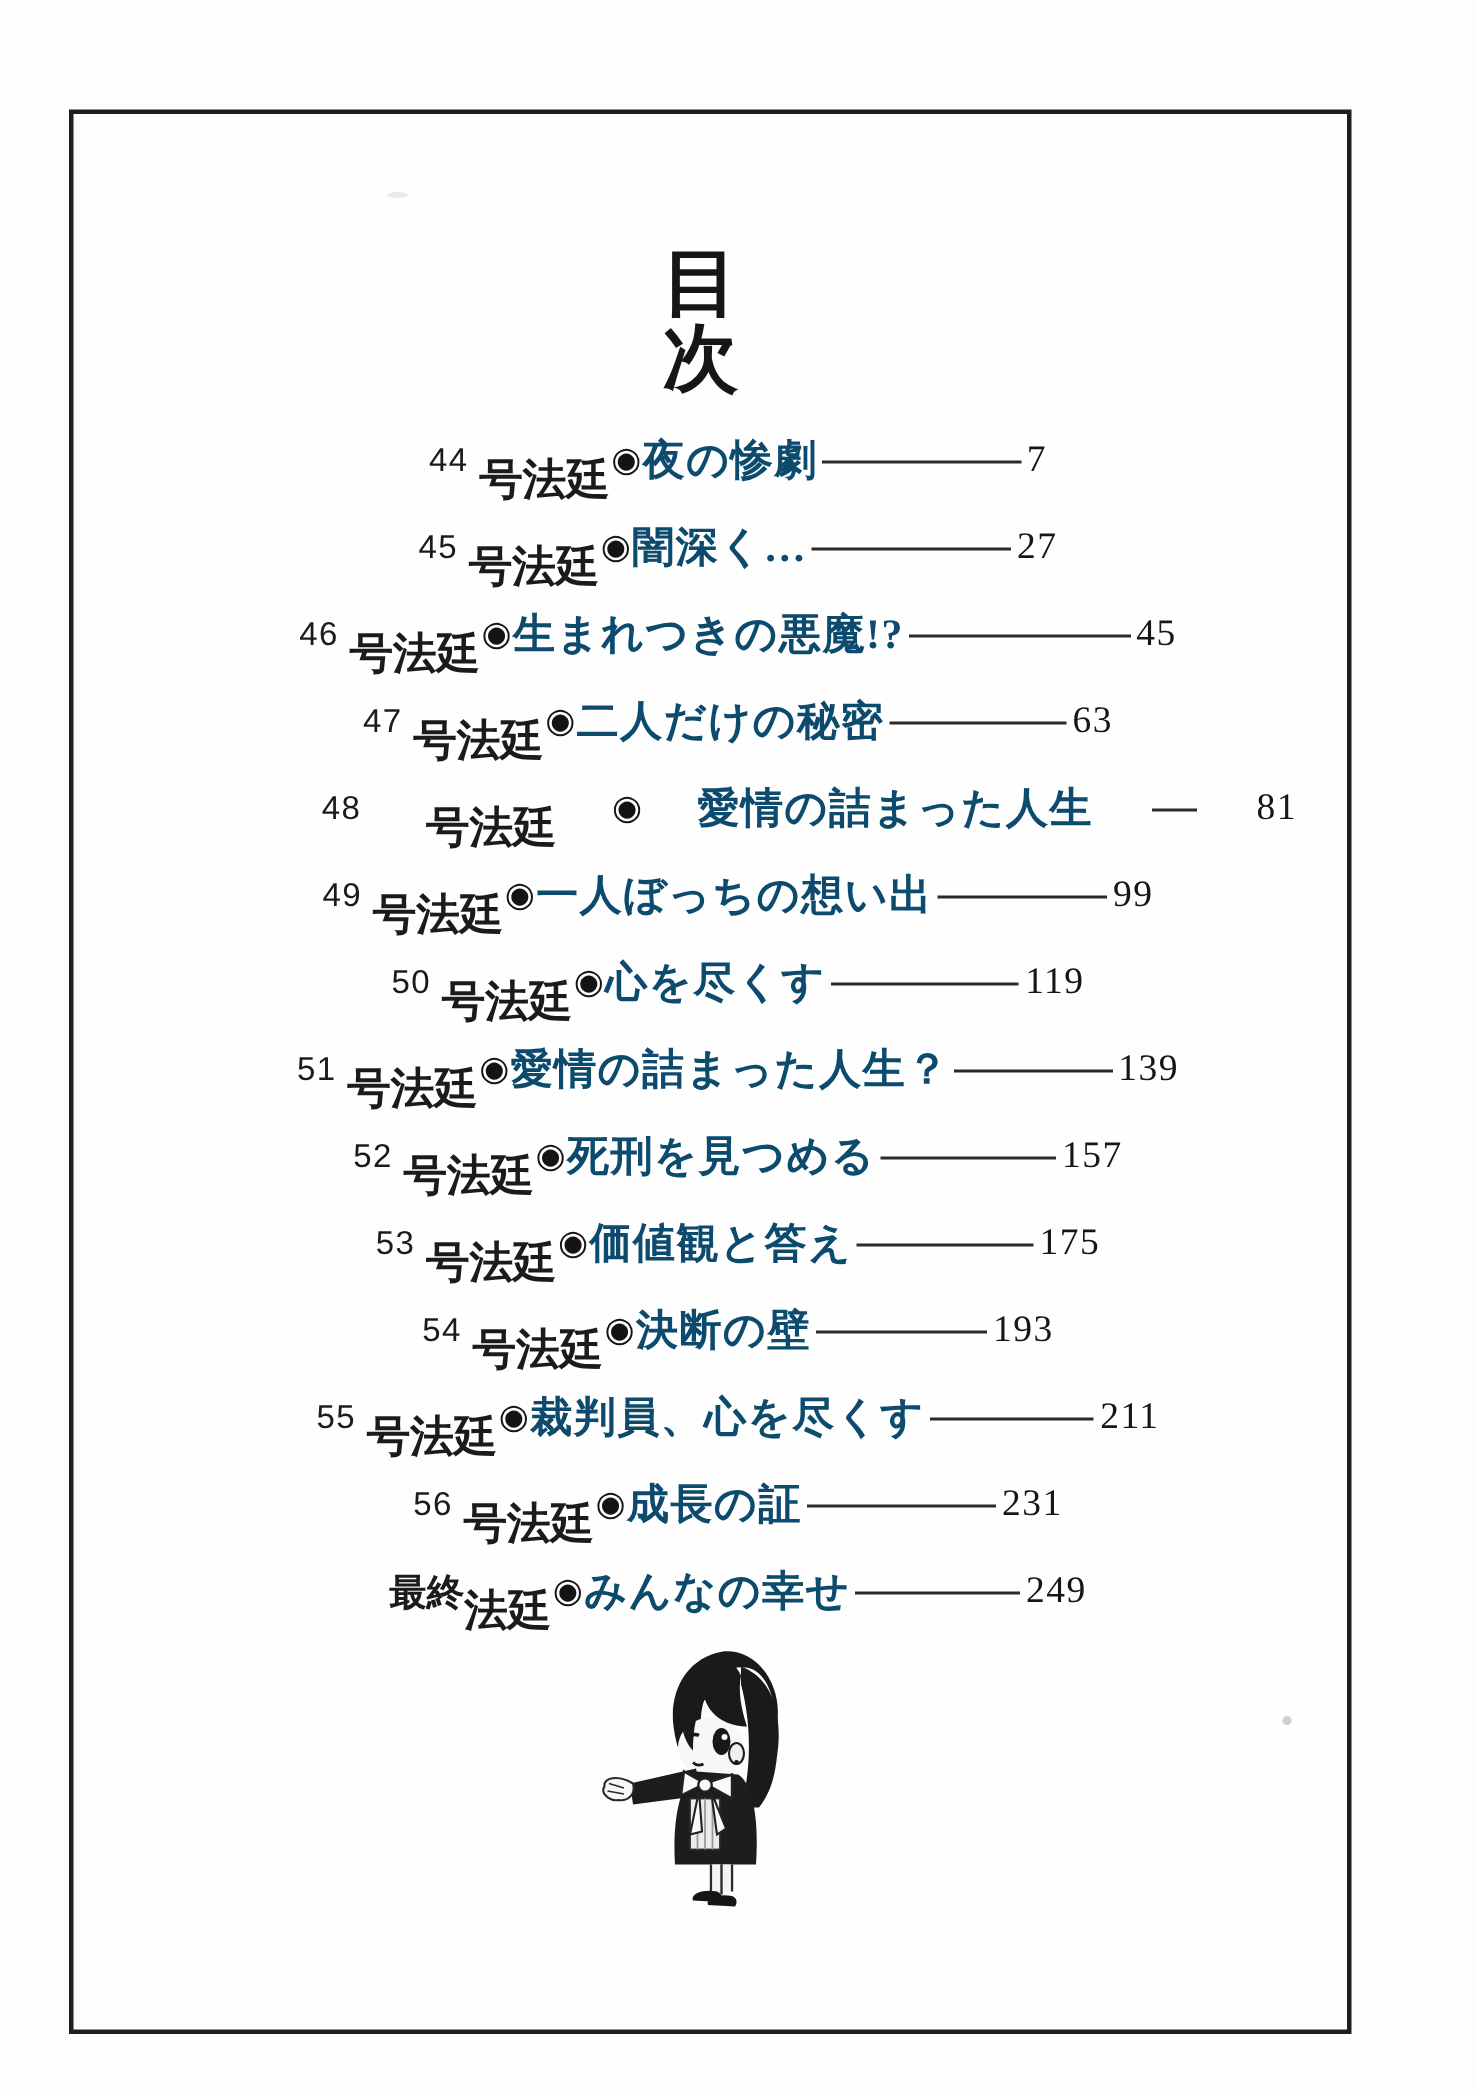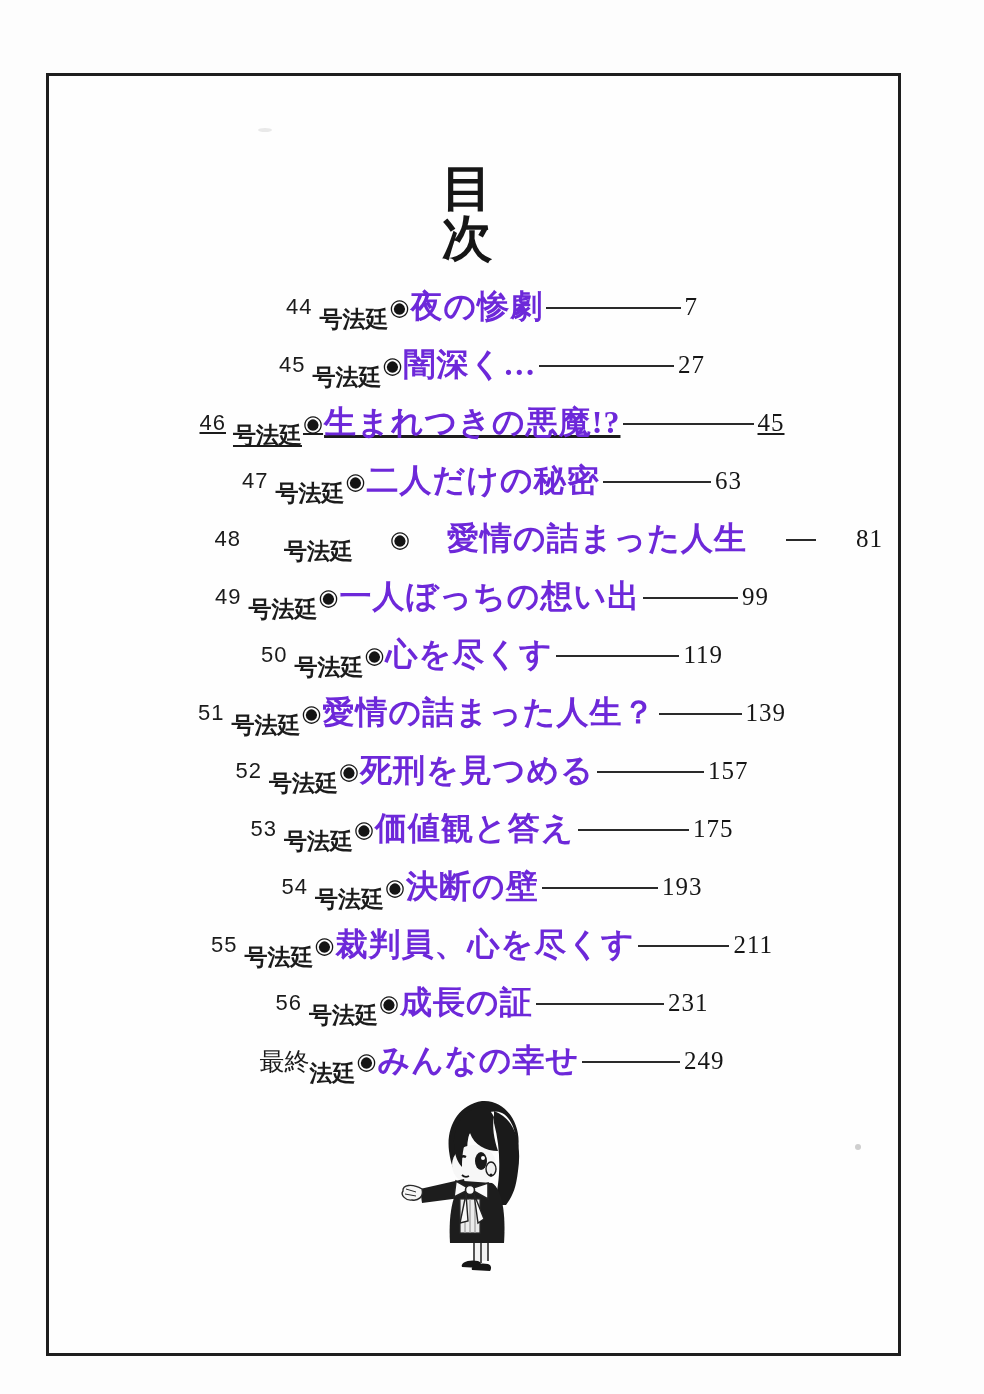--- a/index.html
+++ b/index.html
@@ -28,50 +28,50 @@
   }
   .toc-title .tchar{display:block;transform:scaleX(1.04);}
 
   
   .toc-rows{position:absolute;left:0;top:278px;width:984px;}
   .toc-row{height:58px;display:flex;align-items:center;justify-content:center;}
   .row-inner{display:flex;align-items:center;white-space:nowrap;}
   
   .toc-row:nth-child(1)  .row-inner{width:412px;}
   .toc-row:nth-child(2)  .row-inner{width:426px;}
-  .toc-row:nth-child(3)  .row-inner{width:585px;text-decoration:underline;}
+  .toc-row:nth-child(3)  .row-inner{width:585px;}
   .toc-row:nth-child(4)  .row-inner{width:500px;}
   .toc-row:nth-child(5)  .row-inner{width:555px;gap:36px;}
   .toc-row:nth-child(6)  .row-inner{width:554px;}
   .toc-row:nth-child(7)  .row-inner{width:462px;}
   .toc-row:nth-child(8)  .row-inner{width:588px;}
   .toc-row:nth-child(9)  .row-inner{width:513px;text-align:center;}
   .toc-row:nth-child(10) .row-inner{width:483px;}
   .toc-row:nth-child(11) .row-inner{width:421px;}
   .toc-row:nth-child(12) .row-inner{width:562px;}
   .toc-row:nth-child(13) .row-inner{width:433px;}
   .toc-row:nth-child(14) .row-inner{width:465px;}
 
   .chapter-num{
     font-family:"Liberation Sans",sans-serif;
     font-size:22px;font-weight:500;color:#1b1b1b;
     margin-right:7px;letter-spacing:1px;
   }
-  .chapter-num.kanji{font-size:25px;font-weight:400;margin-right:0;letter-spacing:0;text-align:right;}
+  .chapter-num.kanji{font-size:25px;font-weight:700;margin-right:0;letter-spacing:0;text-align:right;}
   .chapter-court{
     font-family:"Liberation Sans",sans-serif;
-    font-size:23px;font-weight:600;color:#1b1b1b;letter-spacing:0;margin-top:25px;
+    font-size:29px;font-weight:600;color:#1b1b1b;letter-spacing:0;margin-top:25px;
   }
   .bullet{
     font-family:"DejaVu Sans",sans-serif;
     font-size:23px;line-height:1;margin:0 1px;color:#141414;
   }
   .chapter-title{
     font-family:"Liberation Serif","DejaVu Serif",serif;
-    font-size:32px;font-weight:700;color:#6d28d9;letter-spacing:1px;
+    font-size:28px;font-weight:700;color:#0c4a6e;letter-spacing:1px;
   }
   .leader{
     flex:1;height:2px;background:#2a2a2a;margin:2px 4px 0 3px;min-width:30px;
   }
   .page-num{
     font-family:"Liberation Serif","DejaVu Serif",serif;
     font-size:25px;font-weight:400;color:#161616;letter-spacing:1px;
   }
 
   .illustration{position:absolute;left:398px;top:1093px;width:184px;height:198px;}

